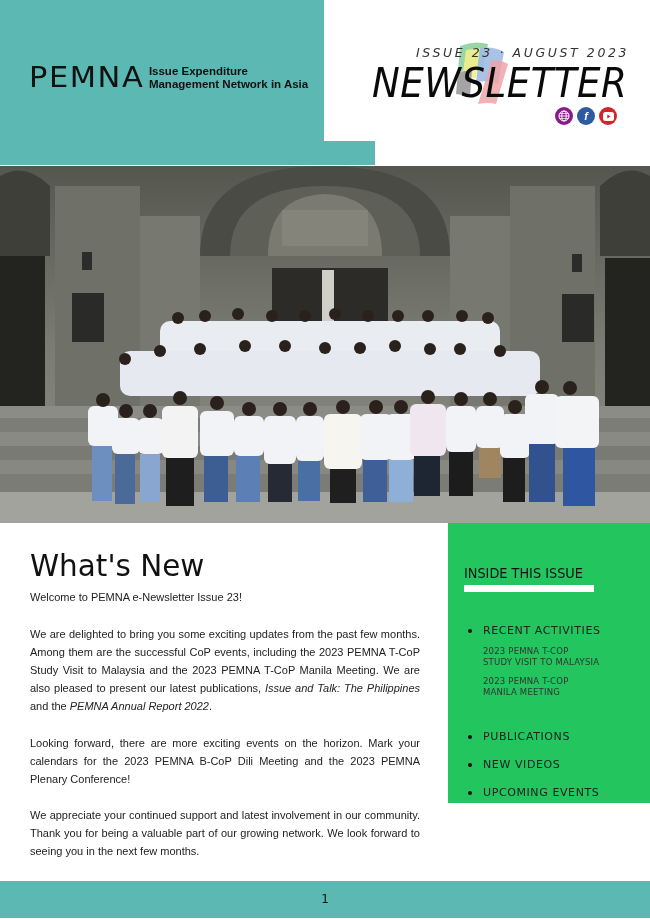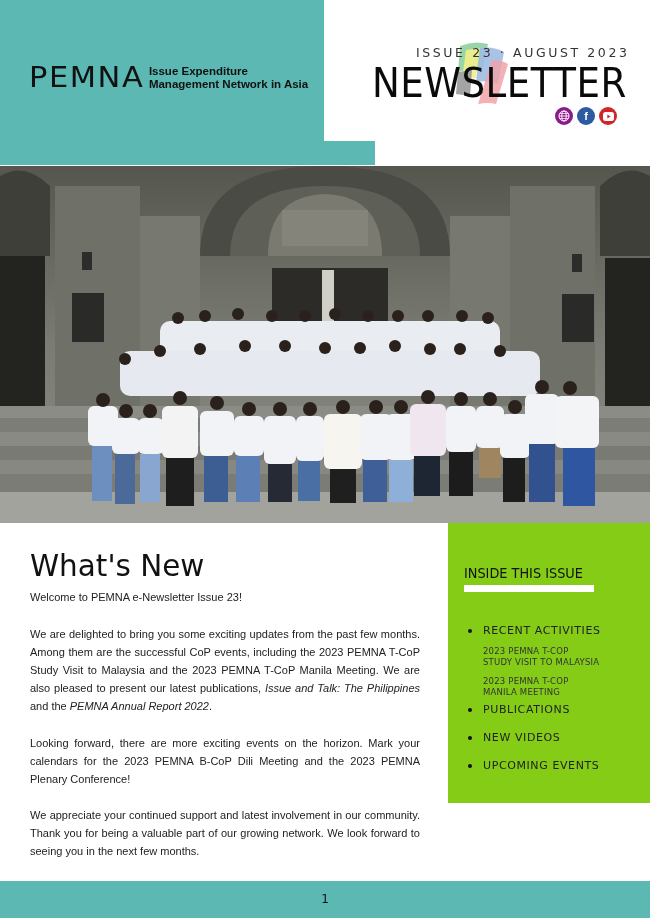--- a/index.html
+++ b/index.html
@@ -13,21 +13,21 @@
     .logo { position: absolute; left: 29px; top: 63px; display: flex; align-items: center; }
     .logo-mark {
       font-family: "DejaVu Sans", sans-serif; font-size: 29px; letter-spacing: 1.5px;
       color: #111; font-weight: normal; line-height: 1; transform: scaleX(1.05); transform-origin: left;
     }
     .logo-sub {
       margin-left: 10px; font-size: 11.5px; font-weight: bold; line-height: 13px; color: #111;
       font-family: "Liberation Sans", sans-serif;
     }
 
-    .header-right { position: absolute; left: 324px; top: 0; width: 326px; height: 141px; background: #fff; }
+    .header-right { position: absolute; left: 324px; top: 0; width: 326px; height: 141px; background: #fff; font-style: italic; }
     .issue-line {
       position: absolute; left: 92px; top: 45px; font-size: 12.5px; letter-spacing: 2.6px;
       color: #333; font-family: "DejaVu Sans", sans-serif; z-index: 2;
     }
     .brand-swoosh { position: absolute; left: 128px; top: 38px; width: 60px; height: 70px; z-index: 1; }
     .newsletter-title {
       position: absolute; left: 48px; top: 60px; font-size: 40px; letter-spacing: 0.5px;
       color: #0a0a0a; font-family: "DejaVu Sans", sans-serif; font-weight: normal; z-index: 2;
       transform: scaleX(0.93); transform-origin: left;
     }
@@ -49,21 +49,21 @@
     }
     .intro { position: absolute; left: 30px; top: 68px; font-size: 11px; color: #222; }
     .para {
       position: absolute; left: 30px; width: 390px; font-size: 11px; line-height: 18px;
       text-align: justify; color: #222;
     }
     .p1 { top: 102px; }
     .p2 { top: 211px; }
     .p3 { top: 283px; }
 
-    .sidebar { position: absolute; left: 448px; top: 523px; width: 202px; height: 280px; background: #84cc16; }
+    .sidebar { position: absolute; left: 448px; top: 523px; width: 202px; height: 280px; background: #22c55e; }
     .sidebar-title {
       position: absolute; left: 16px; top: 42px; font-size: 14px; color: #111;
       font-family: "DejaVu Sans", sans-serif; transform: scaleX(0.92); transform-origin: left;
     }
     .sidebar-underline { position: absolute; left: 16px; top: 62px; width: 130px; height: 7px; background: #fff; }
     .toc { position: absolute; left: 20px; top: 95px; list-style: none; width: 175px; }
     .toc-item {
       position: relative; padding-left: 15px; font-size: 11px; letter-spacing: 0.6px; color: #222;
       font-family: "DejaVu Sans", sans-serif; line-height: 14px; margin-top: 6px;
     }
@@ -275,21 +275,21 @@
       <span>RECENT ACTIVITIES</span>
       <div class="toc-sub toc-sub-item">
         <div>2023 PEMNA T-COP</div>
         <div>STUDY VISIT TO MALAYSIA</div>
       </div>
       <div class="toc-sub toc-sub-item">
         <div>2023 PEMNA T-COP</div>
         <div>MANILA MEETING</div>
       </div>
     </li>
-    <li class="toc-item" style="margin-top:5px">
+    <li class="toc-item" style="margin-top:32px">
       <span>PUBLICATIONS</span>
     </li>
     <li class="toc-item" style="margin-top:14px">
       <span>NEW VIDEOS</span>
     </li>
     <li class="toc-item" style="margin-top:14px">
       <span>UPCOMING EVENTS</span>
     </li>
   </ul>
 </div>

